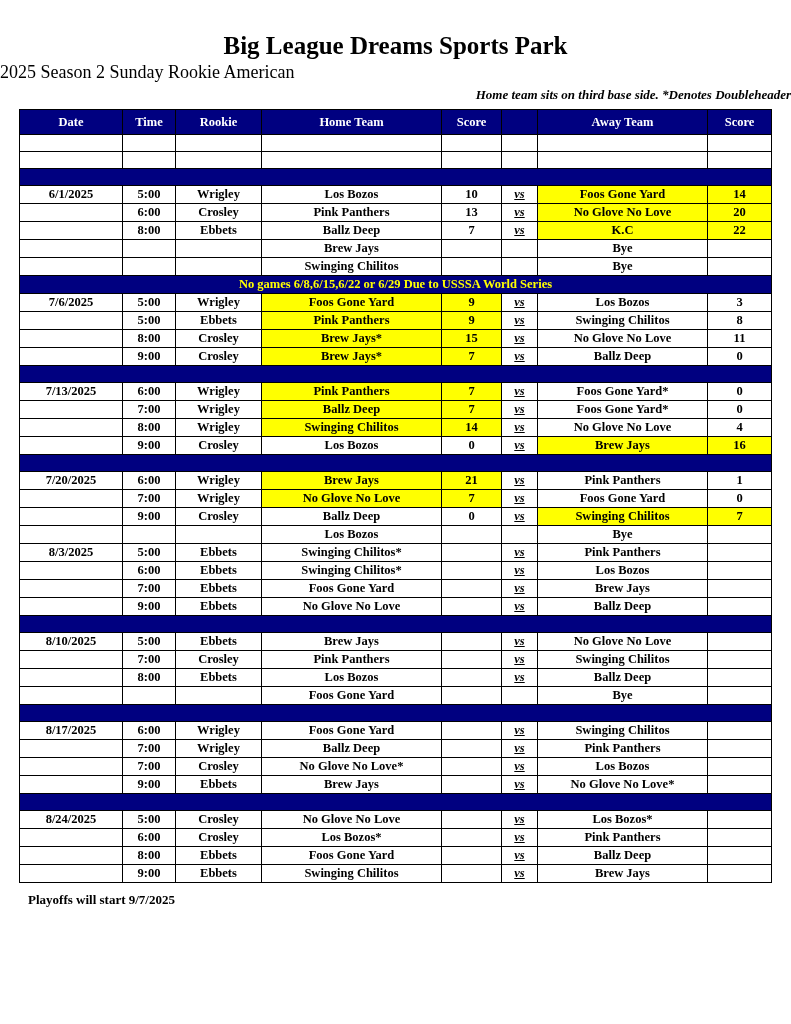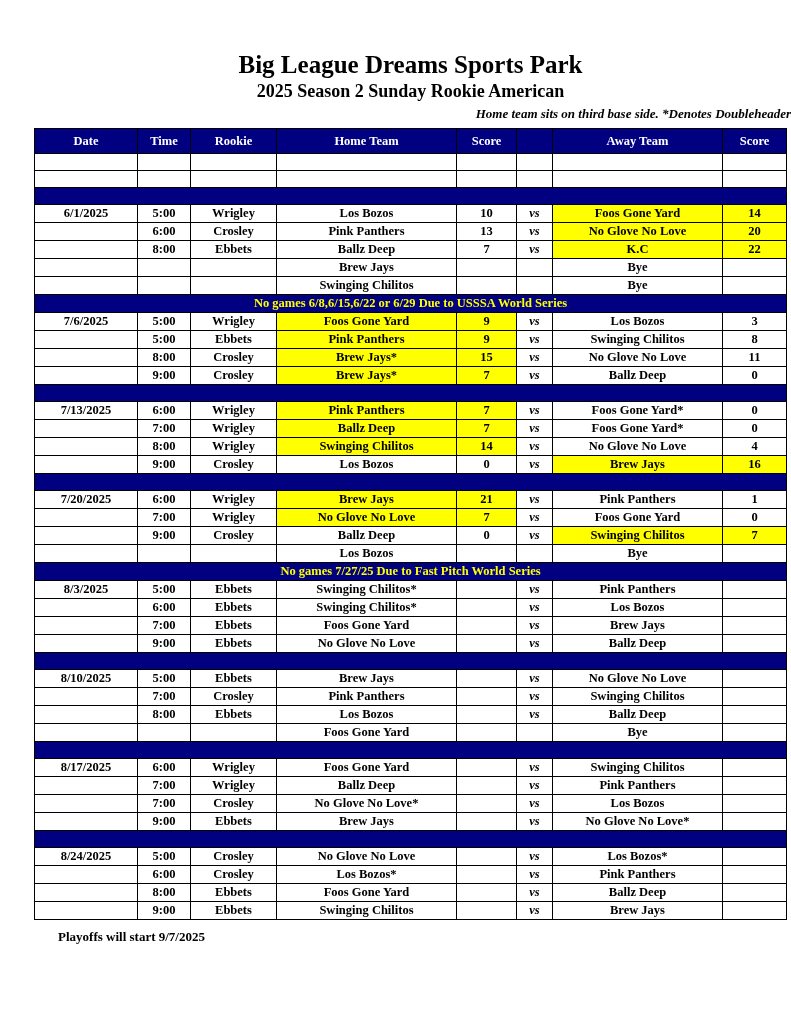--- a/index.html
+++ b/index.html
@@ -8,27 +8,27 @@
     --banner-text:#FFFF00;
     --header-text:#FFFFFF;
   }
   *{box-sizing:border-box;}
   html,body{margin:0;padding:0;background:#ffffff;}
   body{
     width:791px;height:1024px;
     font-family:"Liberation Serif", serif;
     color:#000;
   }
-  .page{padding-top:51px;margin-left:30px;}
+  .page{padding-top:32px;}
   .title{
     text-align:center;font-size:25px;font-weight:bold;
     margin:0 0 3px 0;line-height:1.1;
   }
   .subtitle{
-    text-align:center;font-size:18px;font-weight:bold;
+    text-align:left;font-size:18px;font-weight:normal;
     margin:0 0 5px 0;line-height:1.1;
   }
   .note{
     text-align:right;font-size:13px;font-weight:bold;font-style:italic;
     margin:0 0 6px 0;
   }
   table.schedule{
     border-collapse:collapse;table-layout:fixed;
     width:752px;margin:0 auto;
   }
@@ -51,21 +51,21 @@
   }
   td.navy{
     background:var(--navy);
   }
   td.banner{
     background:var(--navy);
     color:var(--banner-text);
     font-size:13px;
   }
   td.hl{background:var(--hl);}
-  td.vs-cell{font-style:italic;}
+  td.vs-cell{font-style:italic;text-decoration:underline;}
   .footer{
     font-size:13px;font-weight:bold;
     margin:9px 0 0 28px;
   }
 </style>
 </head>
 <body>
 
 <div class="page">
   <h1 class="title">Big League Dreams Sports Park</h1>
@@ -292,23 +292,20 @@
           <td></td>
           <td></td>
           <td></td>
           <td>Los Bozos</td>
           <td></td>
           <td class="vs-cell"></td>
           <td>Bye</td>
           <td></td>
         </tr>
         <tr>
-          <td colspan="8" class="banner">No games 7/27/25 Due to Fast Pitch World Series</td>
-        </tr>
-        <tr>
           <td>8/3/2025</td>
           <td>5:00</td>
           <td>Ebbets</td>
           <td>Swinging Chilitos*</td>
           <td></td>
           <td class="vs-cell">vs</td>
           <td>Pink Panthers</td>
           <td></td>
         </tr>
         <tr>

